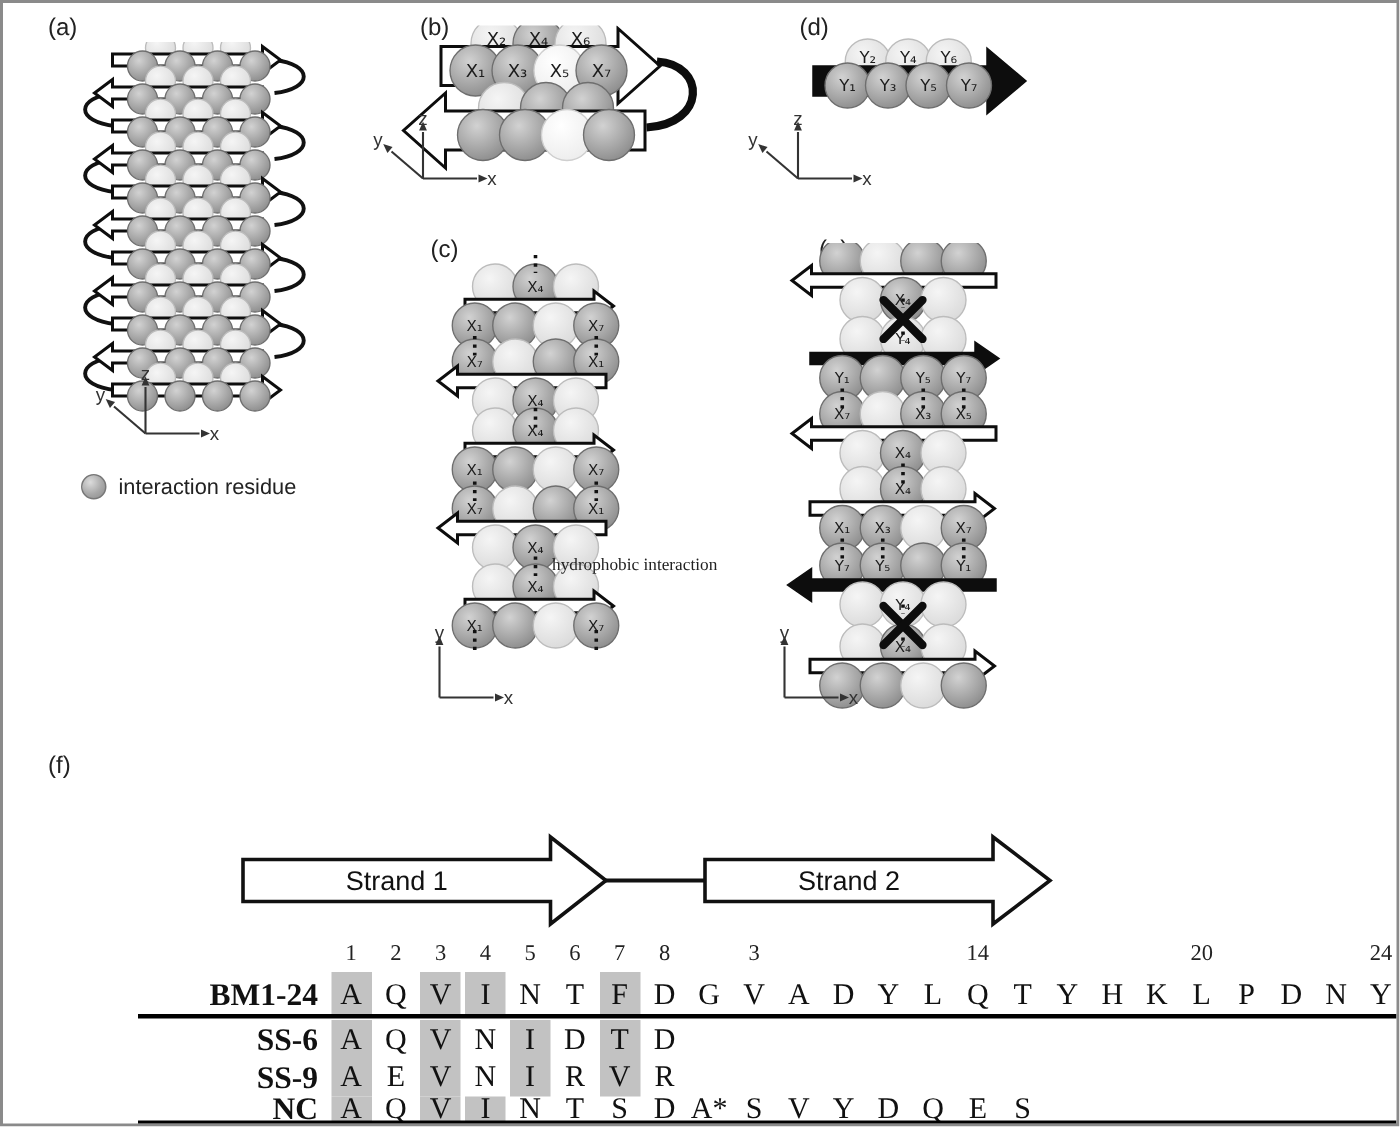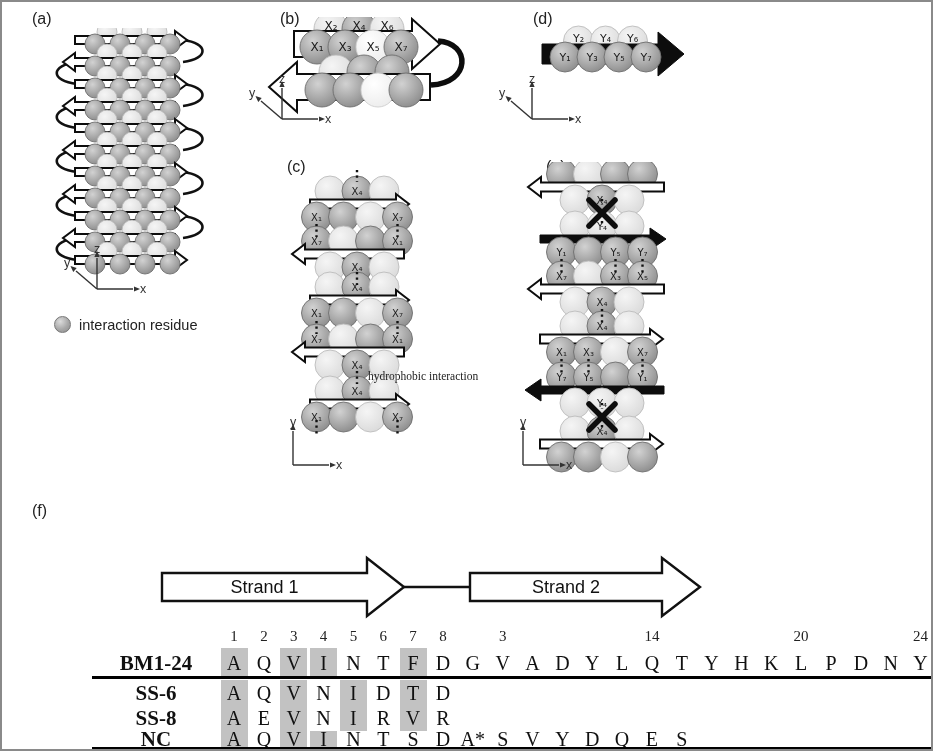--- a/index.html
+++ b/index.html
@@ -7,21 +7,21 @@
        border:2px solid #8a8a8a;box-sizing:border-box;overflow:hidden;
        font-family:"Liberation Sans",sans-serif;}
   .abs{position:absolute;}
   .plabel{position:absolute;font-size:16px;color:#222;font-family:"Liberation Sans",sans-serif;}
   .legend-sphere{position:absolute;width:17px;height:17px;border-radius:50%;
        background:radial-gradient(circle at 35% 30%, #dcdcdc 0%, #a8a8a8 55%, #8a8a8a 100%);
        border:1px solid #777;box-sizing:border-box;}
   .legend-text{position:absolute;font-size:14.5px;color:#222;}
   .seq-letter{position:absolute;width:30px;text-align:center;
        font-family:"Liberation Serif","DejaVu Serif",serif;font-size:20px;color:#111;}
-  .seq-label{position:absolute;width:112px;text-align:center;
+  .seq-label{position:absolute;width:112px;text-align:right;
        font-family:"Liberation Serif","DejaVu Serif",serif;font-weight:bold;font-size:21px;color:#111;}
   .seq-num{position:absolute;width:34px;text-align:center;
        font-family:"Liberation Serif","DejaVu Serif",serif;font-size:15px;color:#222;}
   .shade-box{position:absolute;background:#c2c2c2;}
   .rule{position:absolute;background:#000;height:3px;}
   svg text{user-select:none;}
 </style>
 </head>
 <body>
 
@@ -462,21 +462,21 @@
       <span class="seq-letter" style="left:903.6px;top:646px;height:30px;line-height:30px">Y</span>
       <span class="seq-label" style="left:98px;top:678px;height:26px;line-height:26px">SS-6</span>
       <span class="seq-letter" style="left:217.0px;top:678px;height:26px;line-height:26px">A</span>
       <span class="seq-letter" style="left:246.9px;top:678px;height:26px;line-height:26px">Q</span>
       <span class="seq-letter" style="left:276.7px;top:678px;height:26px;line-height:26px">V</span>
       <span class="seq-letter" style="left:306.6px;top:678px;height:26px;line-height:26px">N</span>
       <span class="seq-letter" style="left:336.4px;top:678px;height:26px;line-height:26px">I</span>
       <span class="seq-letter" style="left:366.3px;top:678px;height:26px;line-height:26px">D</span>
       <span class="seq-letter" style="left:396.1px;top:678px;height:26px;line-height:26px">T</span>
       <span class="seq-letter" style="left:426.0px;top:678px;height:26px;line-height:26px">D</span>
-      <span class="seq-label" style="left:98px;top:704px;height:25px;line-height:25px">SS-8</span>
+      <span class="seq-label" style="left:98px;top:704px;height:25px;line-height:25px">SS-9</span>
       <span class="seq-letter" style="left:217.0px;top:704px;height:25px;line-height:25px">A</span>
       <span class="seq-letter" style="left:246.9px;top:704px;height:25px;line-height:25px">E</span>
       <span class="seq-letter" style="left:276.7px;top:704px;height:25px;line-height:25px">V</span>
       <span class="seq-letter" style="left:306.6px;top:704px;height:25px;line-height:25px">N</span>
       <span class="seq-letter" style="left:336.4px;top:704px;height:25px;line-height:25px">I</span>
       <span class="seq-letter" style="left:366.3px;top:704px;height:25px;line-height:25px">R</span>
       <span class="seq-letter" style="left:396.1px;top:704px;height:25px;line-height:25px">V</span>
       <span class="seq-letter" style="left:426.0px;top:704px;height:25px;line-height:25px">R</span>
       <span class="seq-label" style="left:98px;top:727px;height:20px;line-height:20px">NC</span>
       <span class="seq-letter" style="left:217.0px;top:727px;height:20px;line-height:20px">A</span>

